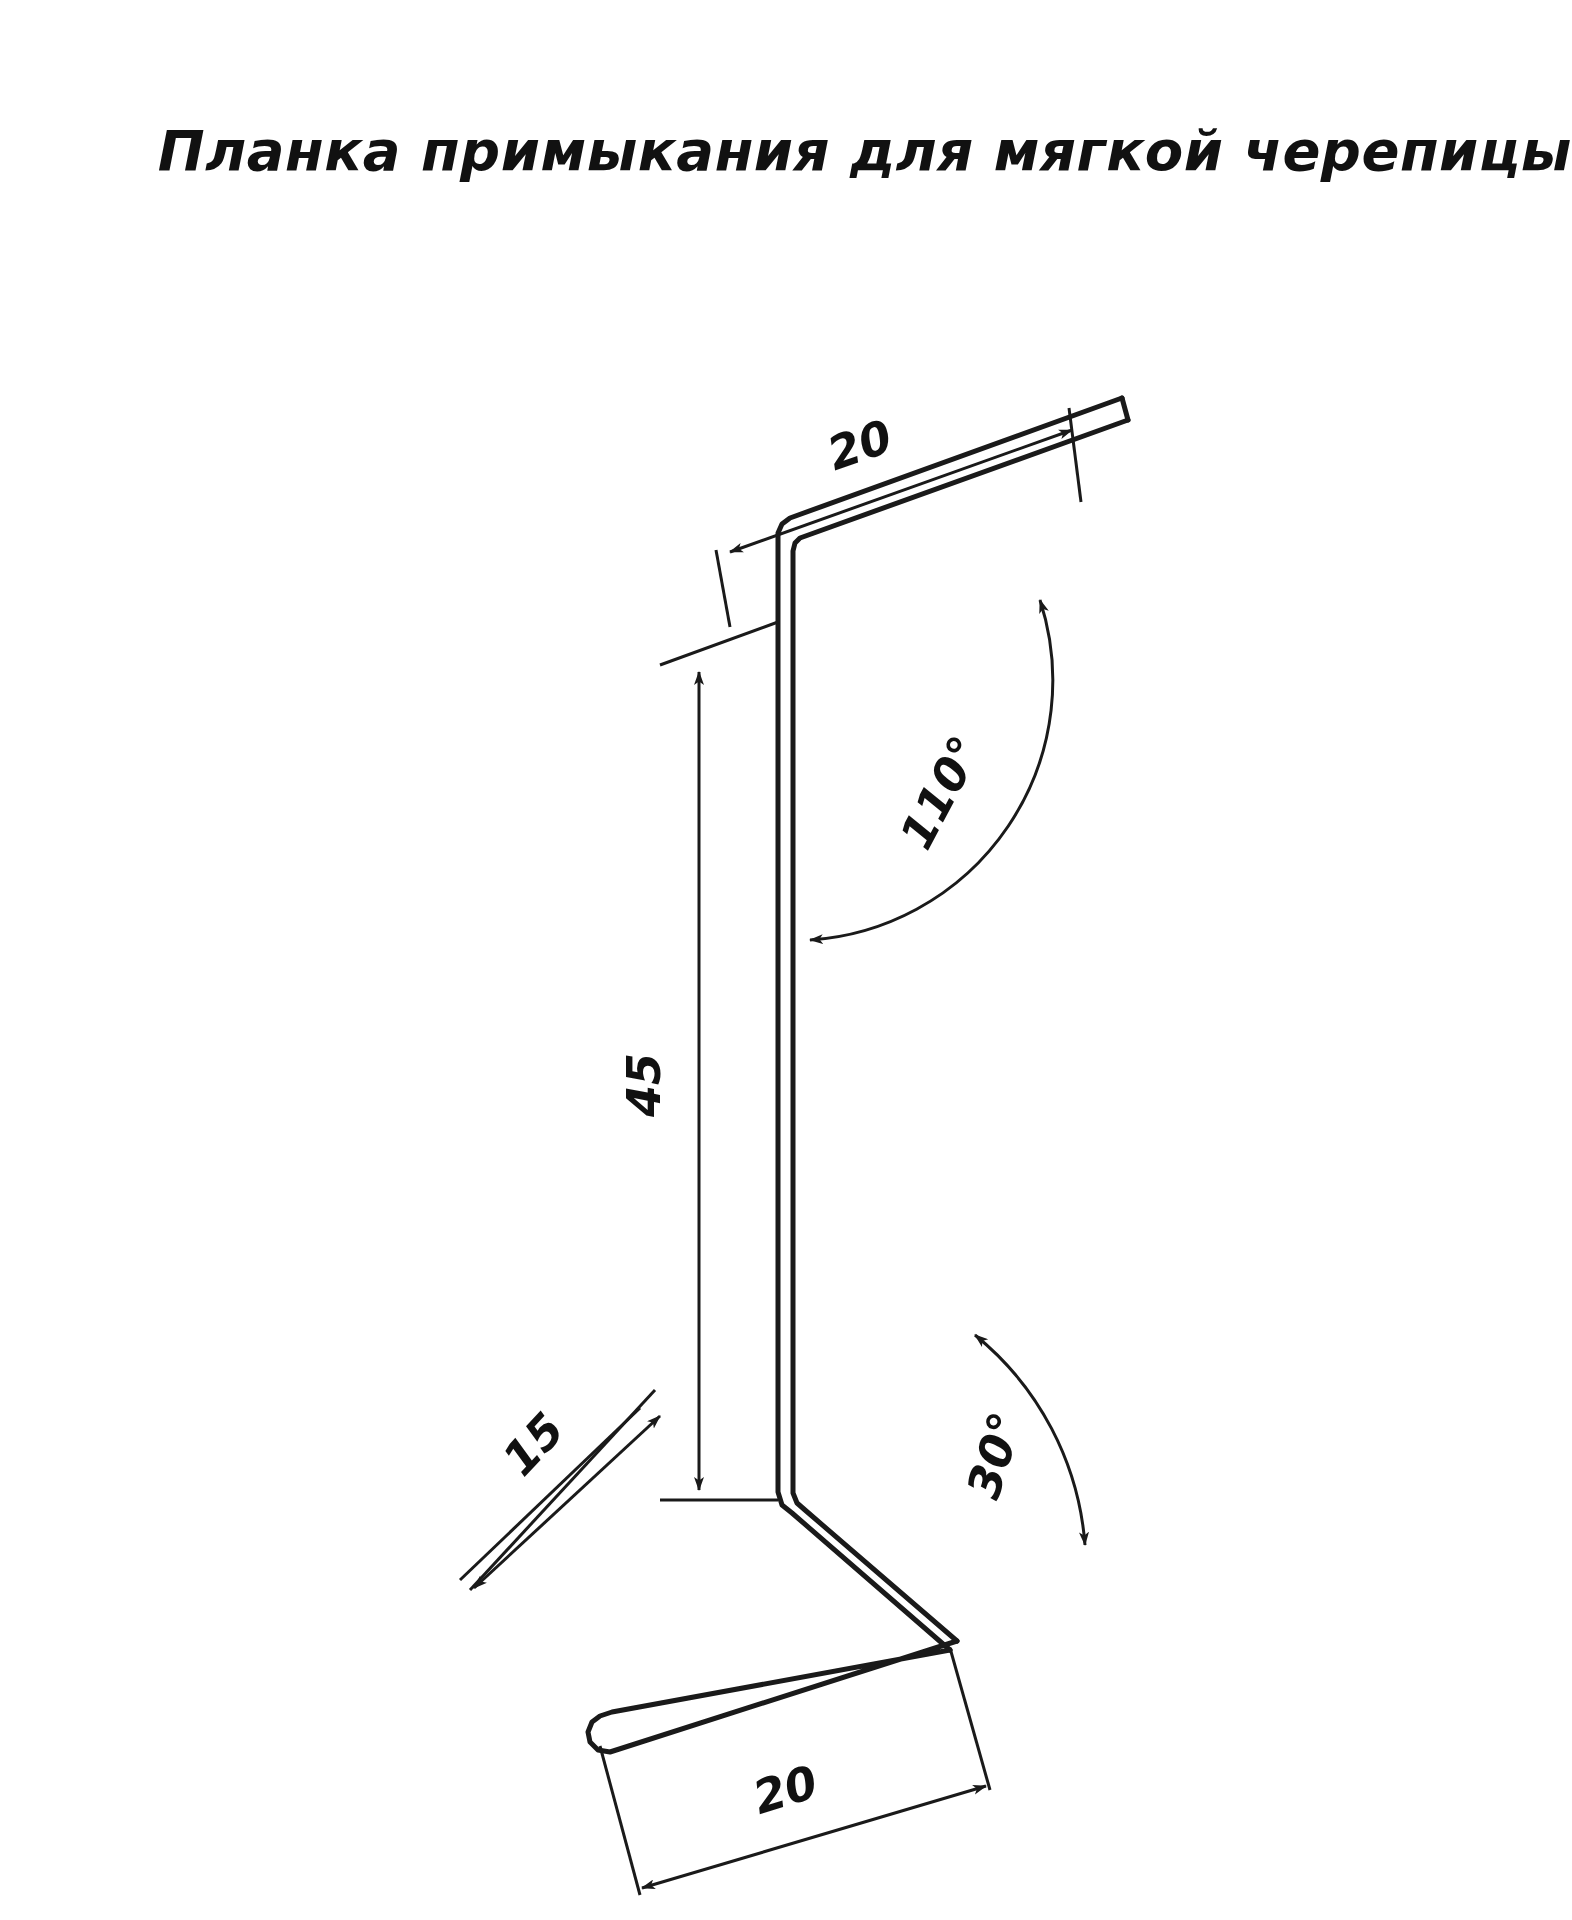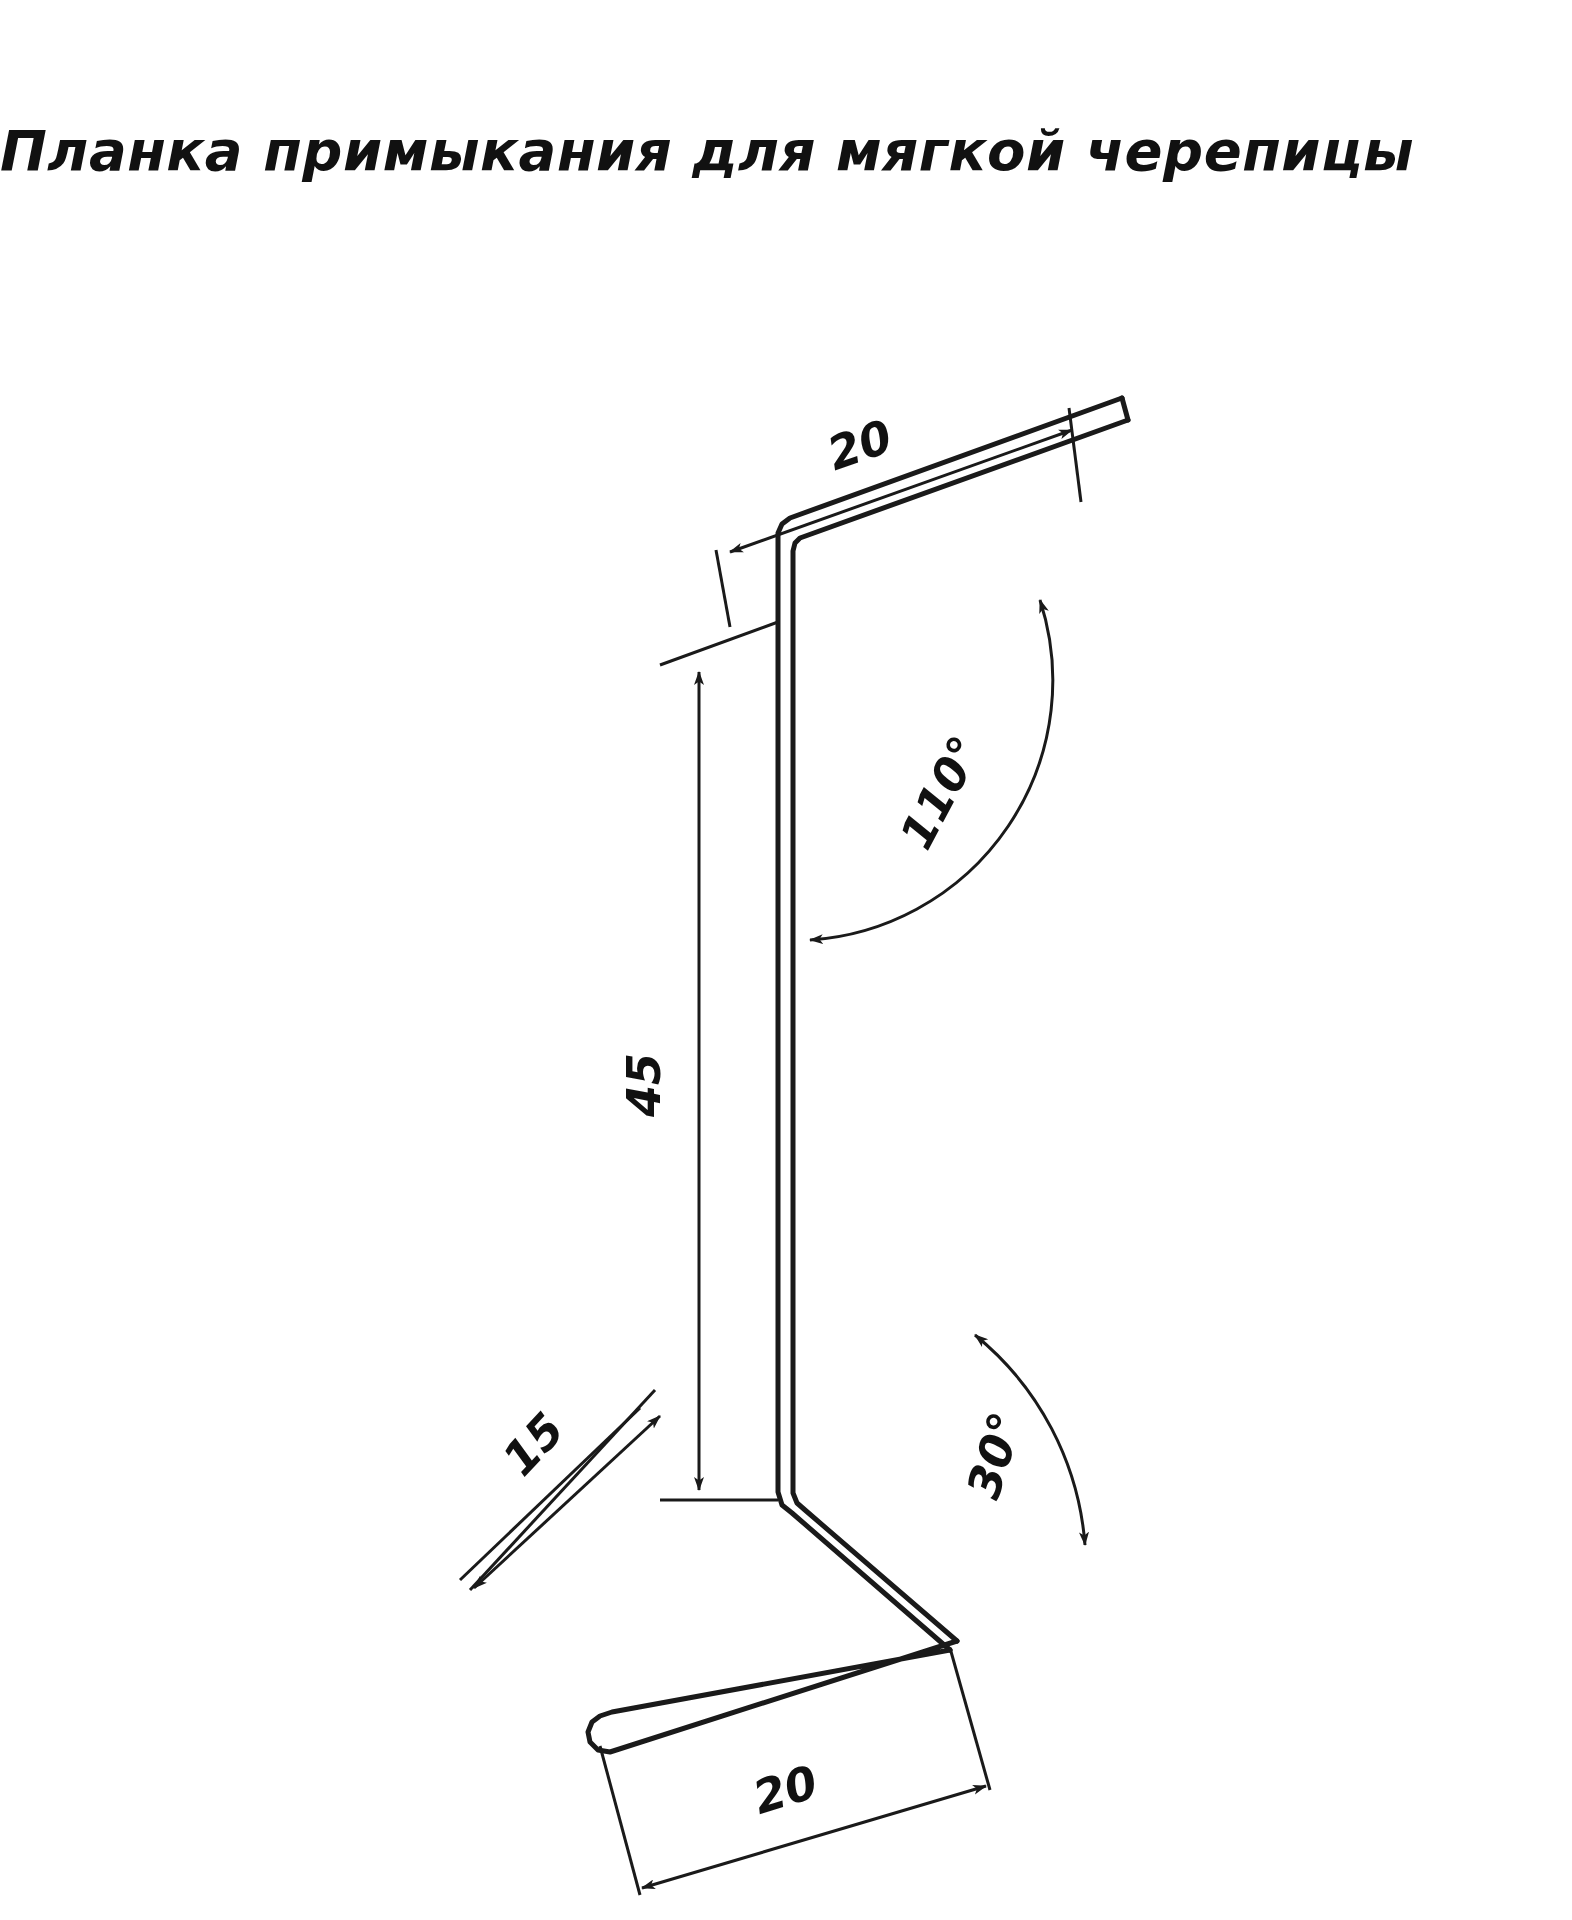--- a/index.html
+++ b/index.html
@@ -17,21 +17,21 @@
     position: relative;
     width: 1572px;
     height: 1920px;
     background: #ffffff;
   }
   .title {
     position: absolute;
     top: 118px;
     left: 0;
     width: 1572px;
-    text-align: left;
+    text-align: right;
     font-family: "DejaVu Sans", sans-serif;
     font-size: 56px;
     font-style: italic;
     font-weight: 600;
     letter-spacing: 0.5px;
     color: #111111;
     white-space: nowrap;
   }
   .drawing {
     position: absolute;

